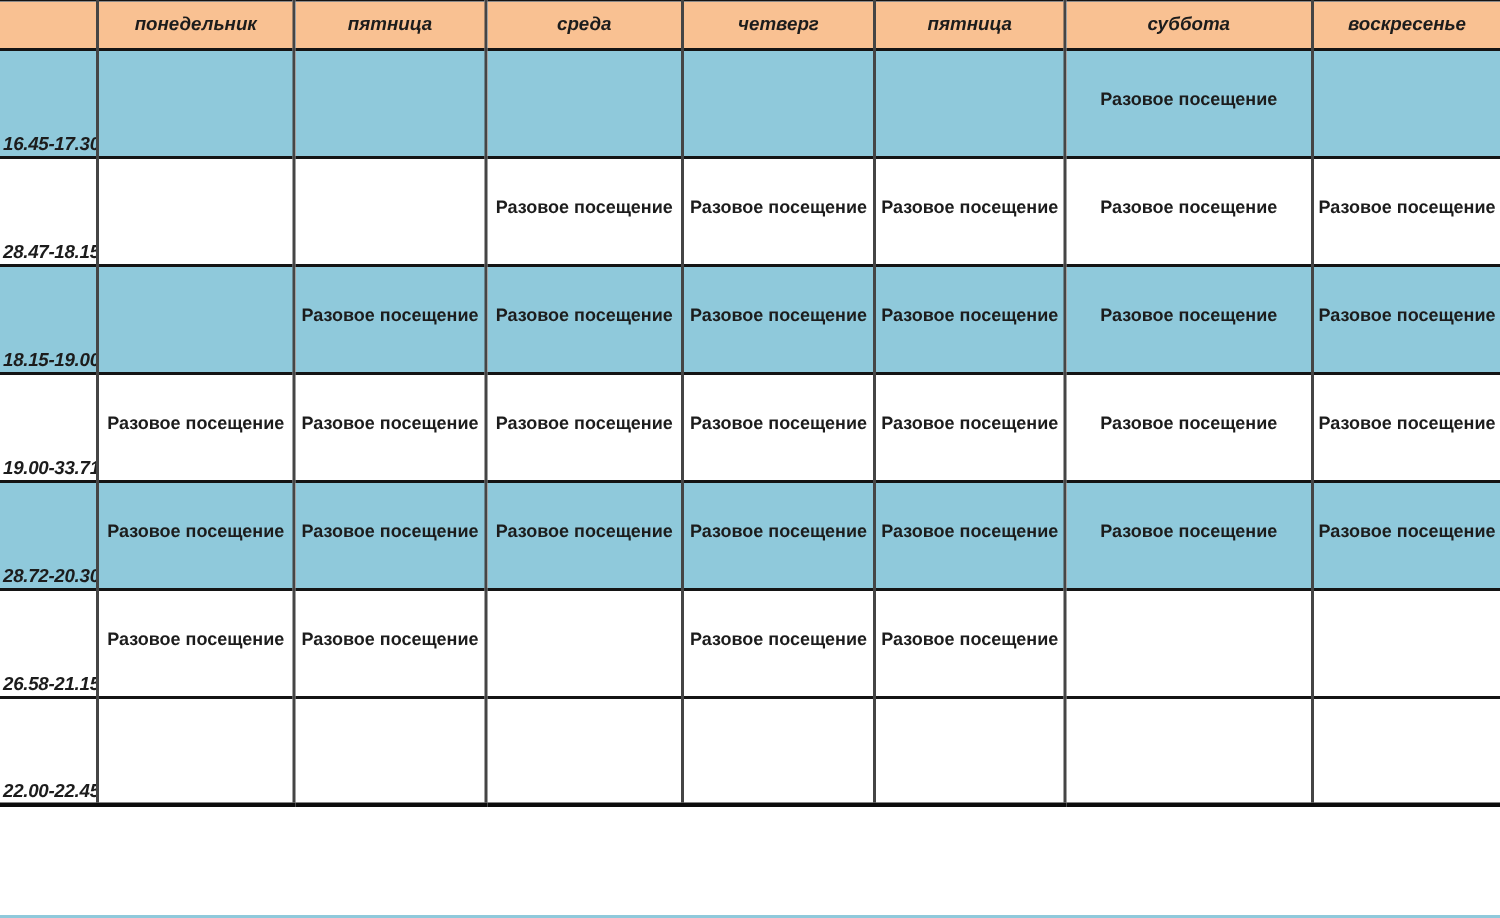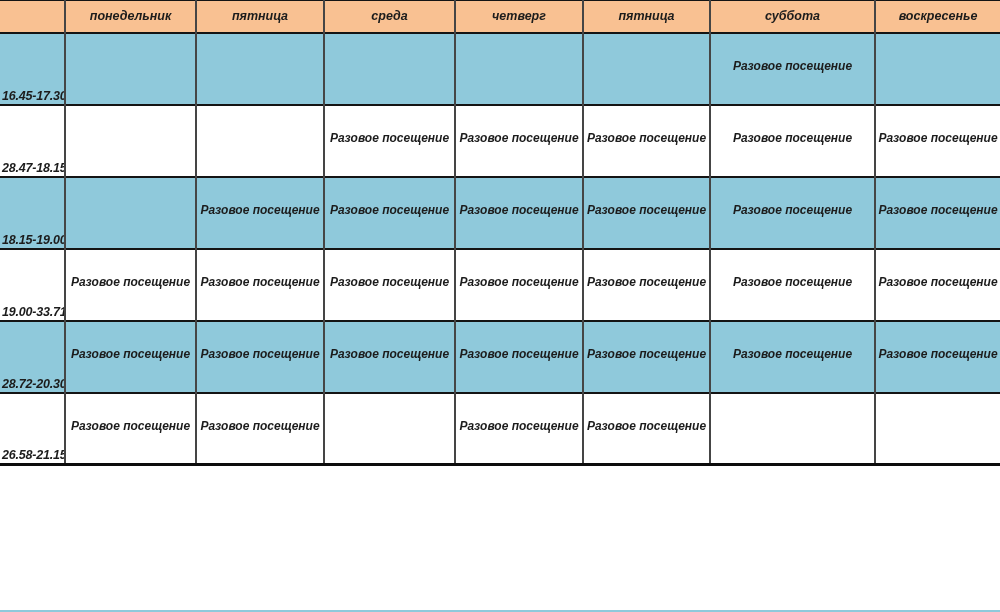--- a/index.html
+++ b/index.html
@@ -60,21 +60,20 @@
     text-align:left;
     font-style:italic;
     font-weight:bold;
     font-size:12.5px;
     padding:2px 0 1px 2px;
     letter-spacing:-0.2px;
   }
   .slot-cell{
     text-align:center;
     vertical-align:middle;
-    font-style:italic;
     font-weight:bold;
     font-size:12px;
     padding-bottom:6px;
   }
   .bottom-sliver{
     position:absolute;
     left:0;right:0;bottom:0;
     height:2px;
     background:var(--row-blue);
   }
@@ -160,16 +159,26 @@
         <tr class="white">
           <th class="time-cell">26.58-21.15</th>
           <td class="slot-cell">Разовое посещение</td>
           <td class="slot-cell">Разовое посещение</td>
           <td class="slot-cell"></td>
           <td class="slot-cell">Разовое посещение</td>
           <td class="slot-cell">Разовое посещение</td>
           <td class="slot-cell"></td>
           <td class="slot-cell"></td>
         </tr>
+        <tr class="white">
+          <th class="time-cell">22.00-22.45</th>
+          <td class="slot-cell"></td>
+          <td class="slot-cell"></td>
+          <td class="slot-cell"></td>
+          <td class="slot-cell"></td>
+          <td class="slot-cell"></td>
+          <td class="slot-cell"></td>
+          <td class="slot-cell"></td>
+        </tr>
       </tbody>
   </table>
   <div class="bottom-sliver"></div>
 </div>
 
 </body></html>

